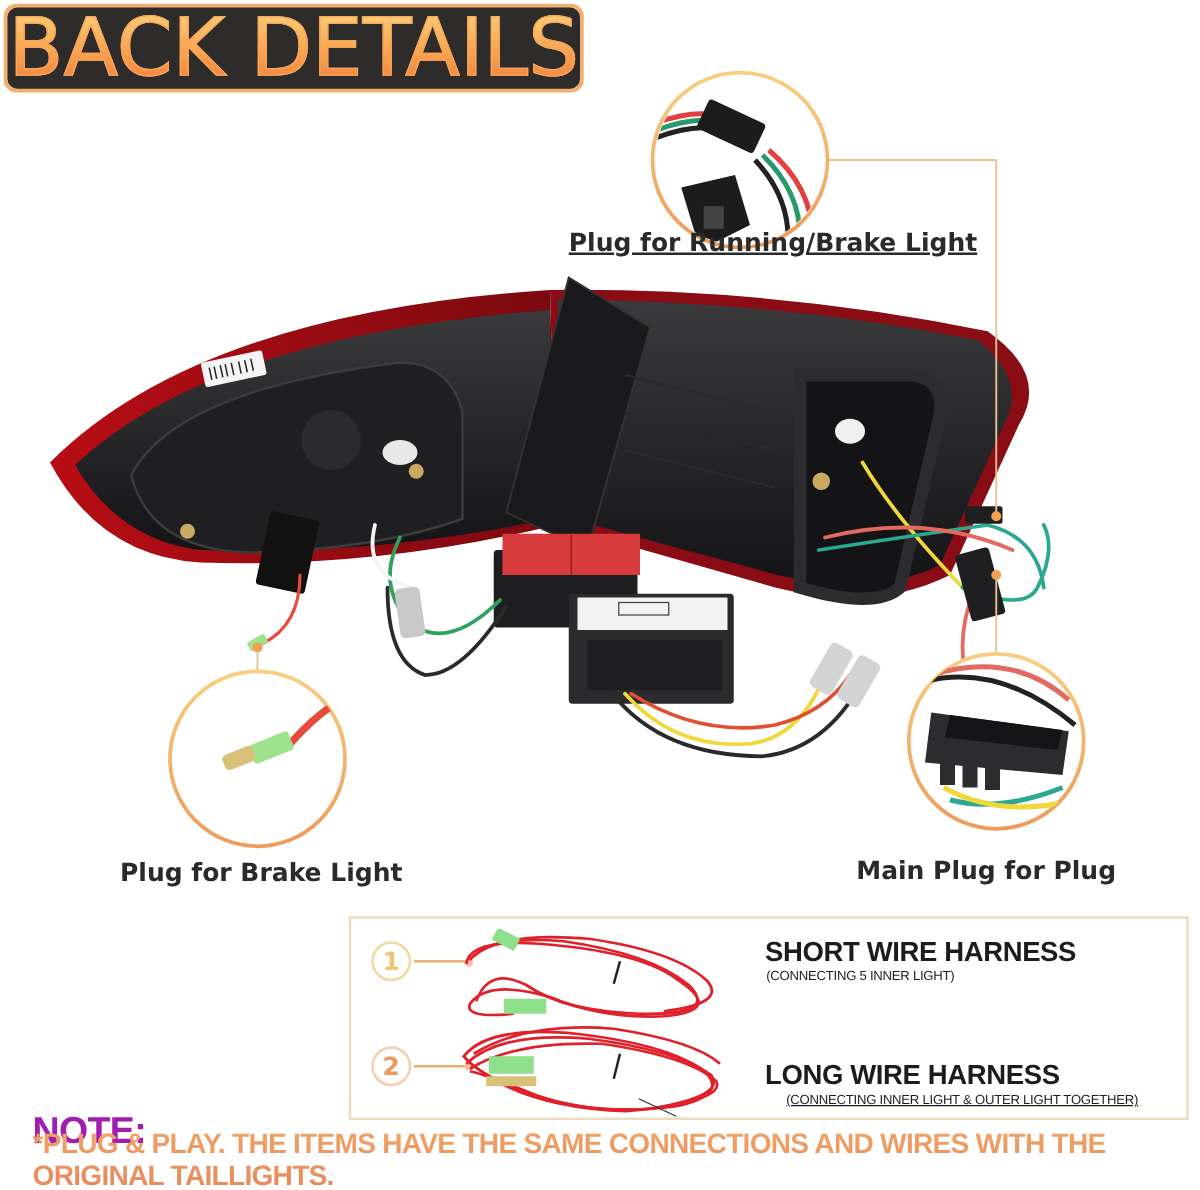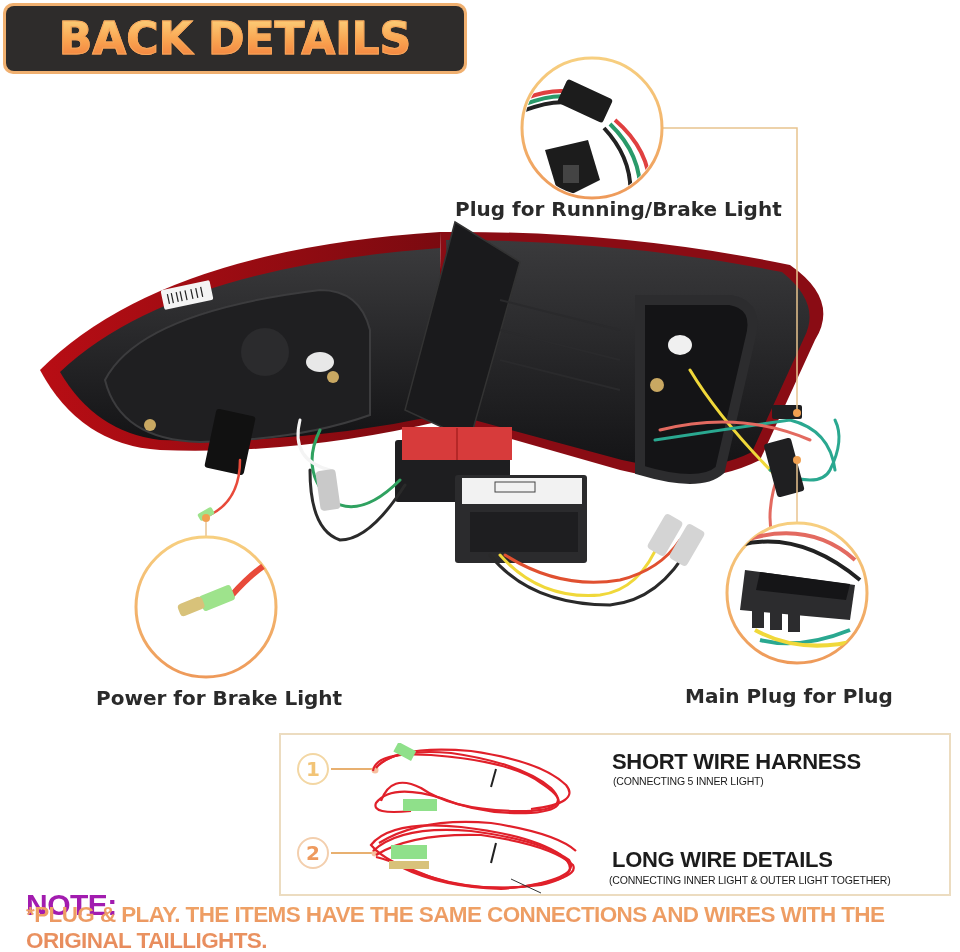--- a/index.html
+++ b/index.html
@@ -10,21 +10,21 @@
     position: absolute; left: 3px; top: 3px; width: 464px; height: 71px;
     border-radius: 10px;
     background: #f0b070;
     padding: 3px;
   }
   .header-badge-inner {
     width: 100%; height: 100%; border-radius: 8px; background: #2e2c2b;
     display: flex; align-items: center; justify-content: center;
   }
   .header-title {
-    font-family: "DejaVu Sans", sans-serif; font-weight: bold; font-size: 44px; letter-spacing: 0px;
+    font-family: "DejaVu Sans", sans-serif; font-weight: normal; font-size: 64px; letter-spacing: 0px;
     background: linear-gradient(180deg, #fcd27c 0%, #f9a24f 55%, #f07c3c 100%);
     -webkit-background-clip: text; background-clip: text; color: transparent;
     -webkit-text-stroke: 1px #f6a55a;
     line-height: 1;
   }
 
   .product-art { position: absolute; left: 0; top: 0; width: 960px; height: 740px; }
 
   .callout-label {
     position: absolute; font-family: "DejaVu Sans", sans-serif; font-weight: bold;
@@ -208,22 +208,22 @@
       <path d="M755 630 Q800 655 860 640" stroke="#f0d83a" stroke-width="4" fill="none"></path>
       <path d="M745 570 L855 585 L850 620 L740 610 Z" fill="#2c2c2e"></path>
       <path d="M760 572 L850 584 L846 600 L756 590 Z" fill="#151517"></path>
       <rect x="752" y="608" width="12" height="20" fill="#2c2c2e"></rect>
       <rect x="770" y="610" width="12" height="20" fill="#2c2c2e"></rect>
       <rect x="788" y="612" width="12" height="20" fill="#2c2c2e"></rect>
     </g>
   </g>
 </svg>
 
-<span class="callout-label" style="left:455px; top:197px;">Plug for Running/Brake Light</span>
-<span class="callout-label" style="left:96px; top:686px;">Power for Brake Light</span>
+<span class="callout-label" style="left:455px; top:182px;text-decoration:underline;">Plug for Running/Brake Light</span>
+<span class="callout-label" style="left:96px; top:686px;">Plug for Brake Light</span>
 <span class="callout-label" style="left:685px; top:684px;">Main Plug for Plug</span>
 
 <div class="harness-box">
 
   <div class="harness-number" style="left:16px; top:18px; color:#f2c476; border-color:#f3d7a4;">
     <span>1</span>
   </div>
   <svg style="position:absolute; left:50px; top:8px;" width="260" height="75" viewBox="0 0 260 75">
     <line x1="0" y1="26" x2="42" y2="26" stroke="#e8b070" stroke-width="2"></line>
     <circle cx="44" cy="27" r="3.5" fill="#f6c0a0"></circle>
@@ -249,18 +249,18 @@
       <path d="M40 30 Q60 5 130 12 Q200 20 230 40 Q255 60 210 70 Q150 78 100 62 Q55 48 40 30 Z"></path>
       <path d="M42 36 Q70 10 140 16 Q210 25 238 45 Q250 62 190 72 Q130 76 90 58 Q55 44 45 42"></path>
       <path d="M45 40 Q80 18 150 20 Q220 30 242 50 Q250 66 170 74 Q110 72 70 52"></path>
       <path d="M48 28 Q90 2 160 8 Q225 18 245 36"></path>
     </g>
     <rect x="60" y="30" width="36" height="14" fill="#8fe08a"></rect>
     <rect x="58" y="46" width="40" height="8" fill="#d8c27a"></rect>
     <line x1="165" y1="28" x2="160" y2="48" stroke="#222" stroke-width="2"></line>
     <line x1="180" y1="64" x2="210" y2="78" stroke="#333" stroke-width="1"></line>
   </svg>
-  <span class="harness-title" style="left:331px; top:112px;">LONG WIRE DETAILS</span>
-  <span class="harness-sub" style="left:328px; top:139px;">(CONNECTING INNER LIGHT &amp; OUTER LIGHT TOGETHER)</span>
+  <span class="harness-title" style="left:331px; top:112px;">LONG WIRE HARNESS</span>
+  <span class="harness-sub" style="left:348px; top:139px;text-decoration:underline;">(CONNECTING INNER LIGHT &amp; OUTER LIGHT TOGETHER)</span>
 </div>
 
 <div class="note-heading">NOTE:</div>
 <div class="note-body">*PLUG &amp; PLAY. THE ITEMS HAVE THE SAME CONNECTIONS AND WIRES WITH THE ORIGINAL TAILLIGHTS.</div>
 
 </body></html>

